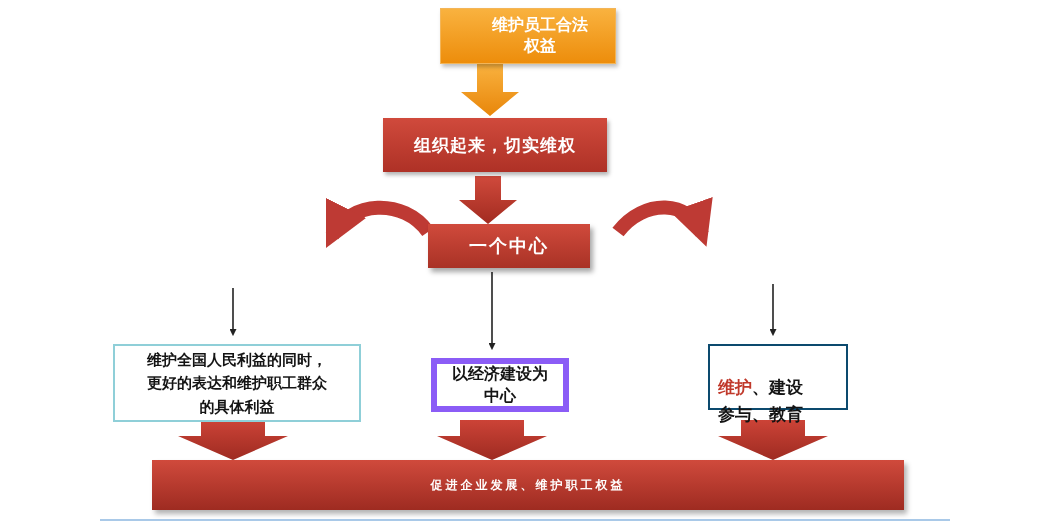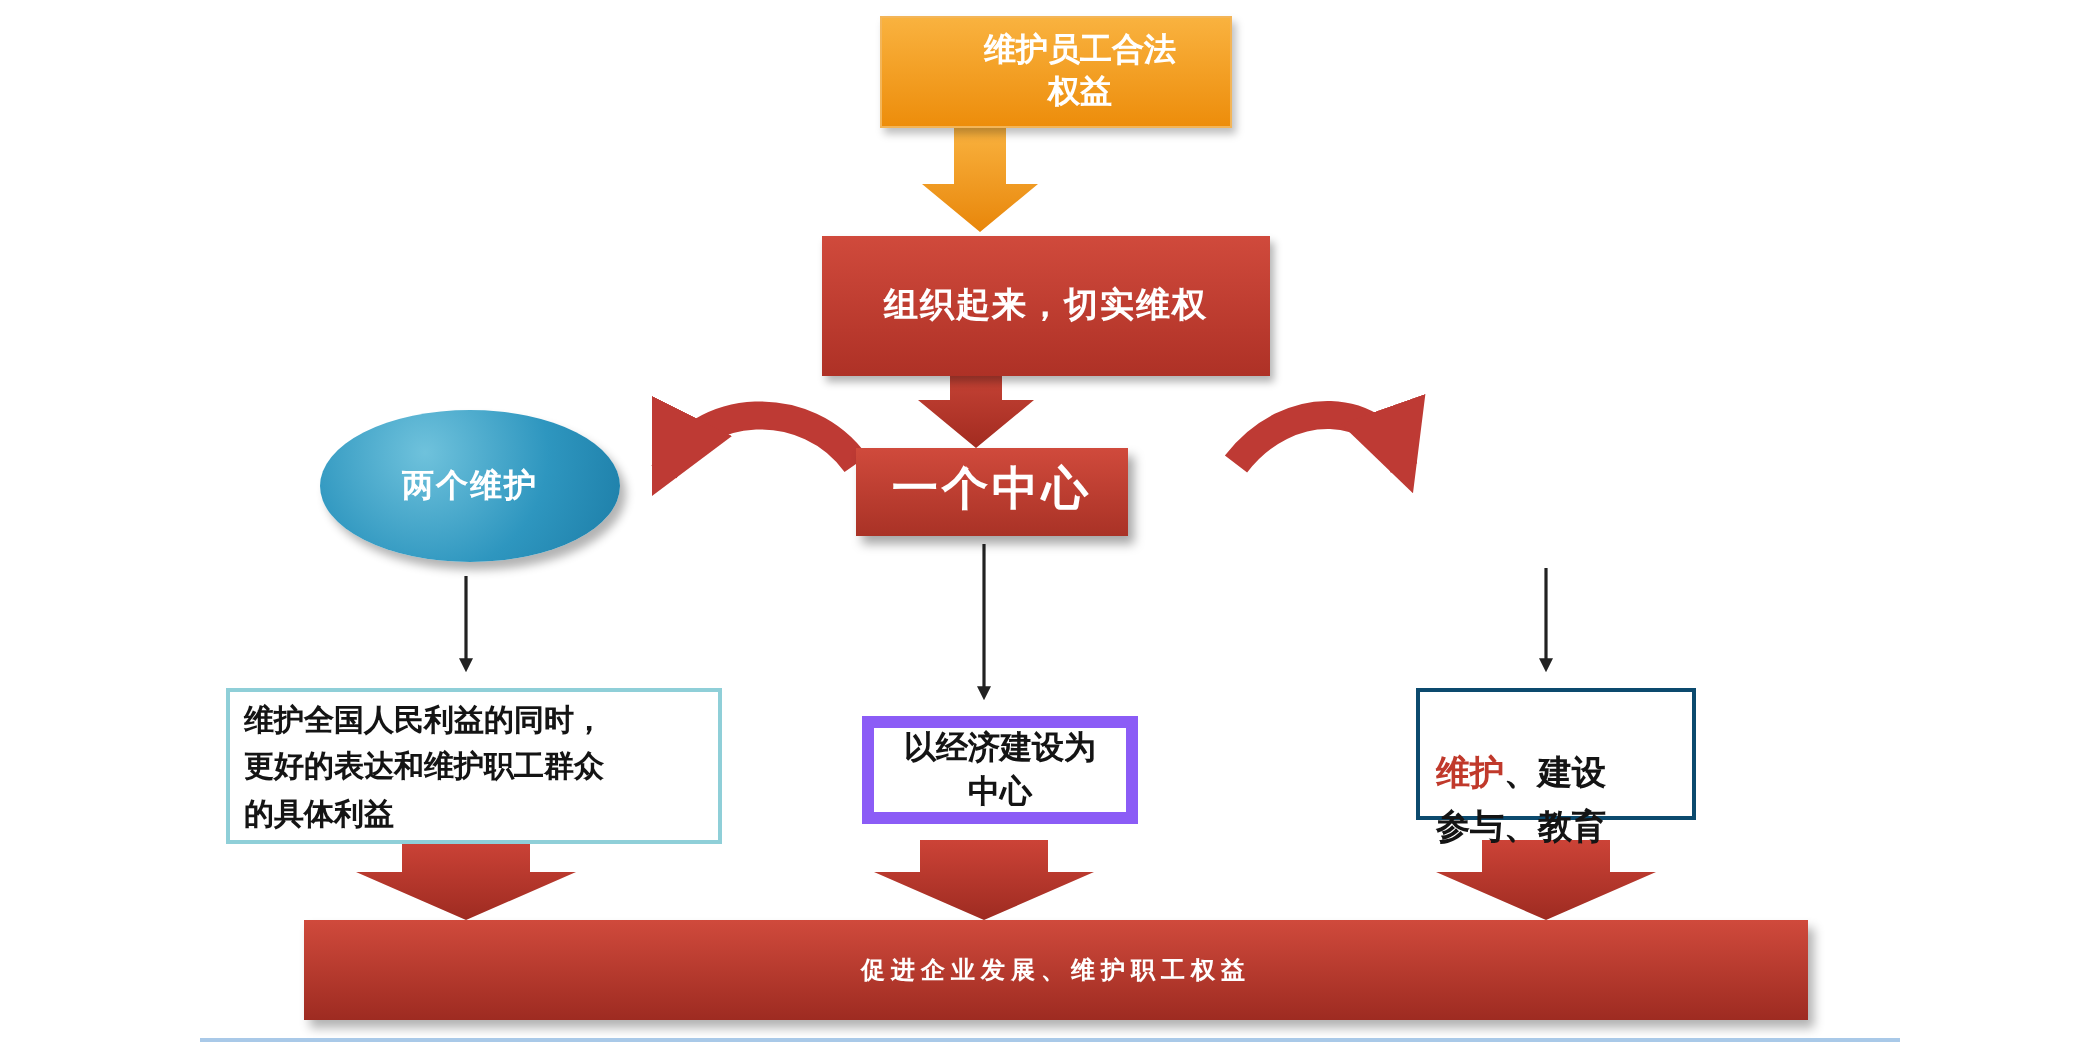--- a/index.html
+++ b/index.html
@@ -13,47 +13,47 @@
     line-height:1.3;
   }
   .top-box {
     left:440px; top:8px; width:150px; height:54px;
     background:linear-gradient(180deg,#F9B23F 0%,#ED8D0B 100%);
     border:1px solid #F3B558; box-shadow:2px 3px 4px rgba(0,0,0,.25);
     font-size:16px;
     padding-left:24px;
   }
   .organize-box {
-    left:383px; top:118px; width:224px; height:70px;
+    left:383px; top:118px; width:224px; height:54px;
     background:linear-gradient(180deg,#D04A3C 0%,#AE3126 100%);
     box-shadow:2px 3px 4px rgba(0,0,0,.3);
-    font-size:17px; letter-spacing:1px;margin-left:28px;
+    font-size:17px; letter-spacing:1px;
   }
   .ellipse {
     width:150px; height:76px; border-radius:50%;
     background:radial-gradient(circle at 35% 28%, #6FC2DC 0%, #2E96BF 55%, #1C7CA6 100%);
     box-shadow:3px 4px 5px rgba(0,0,0,.3);
     font-size:16px; letter-spacing:1px;
   }
   .left-ellipse  { left:160px; top:205px; }
   .right-ellipse { left:700px; top:203px; }
   .center-box {
-    left:428px; top:224px; width:136px; height:44px;
+    left:428px; top:224px; width:162px; height:44px;
     background:linear-gradient(180deg,#D04A3C 0%,#A93226 100%);
     box-shadow:3px 4px 5px rgba(0,0,0,.35);
-    font-size:23px; letter-spacing:2px;
+    font-size:18px; letter-spacing:2px;
   }
   .note {
     position:absolute; background:#ffffff; color:#141414; white-space:pre-line;
     box-sizing:border-box;
   }
   .left-note {
     left:113px; top:344px; width:248px; height:78px;
     border:2px solid #c2410c; border-color:#8FCFD8;
-    font-size:15px; line-height:1.55; padding:3px 7px; text-align:left;
+    font-size:15px; line-height:1.55; padding:3px 7px; text-align:center;
     font-weight:600;
   }
   .center-note {
     left:431px; top:358px; width:138px; height:54px;
     border:6px solid #8b5cf6;
     display:flex; align-items:center; justify-content:center; text-align:center;
     font-size:16px; font-weight:bold; line-height:1.35;
   }
   .right-note {
     left:708px; top:344px; width:140px; height:66px;
@@ -121,21 +121,20 @@
     <polygon points="201,420 265,420 265,436 288,436 233,460 178,436 201,436" fill="url(#gradRedBig)"></polygon>
     <polygon points="460,420 524,420 524,436 547,436 492,460 437,436 460,436" fill="url(#gradRedBig)"></polygon>
     <polygon points="741,420 805,420 805,436 828,436 773,460 718,436 741,436" fill="url(#gradRedBig)"></polygon>
   </svg>
 
   <div class="node top-box">维护员工合法
 权益</div>
 
   <div class="node organize-box">组织起来，切实维权</div>
 
-  <div class="node ellipse left-ellipse">两个维护</div>
 
   <div class="node center-box">一个中心</div>
 
 
   <div class="note left-note">维护全国人民利益的同时，
 更好的表达和维护职工群众
 的具体利益</div>
 
   <div class="note center-note">以经济建设为
 中心</div>

